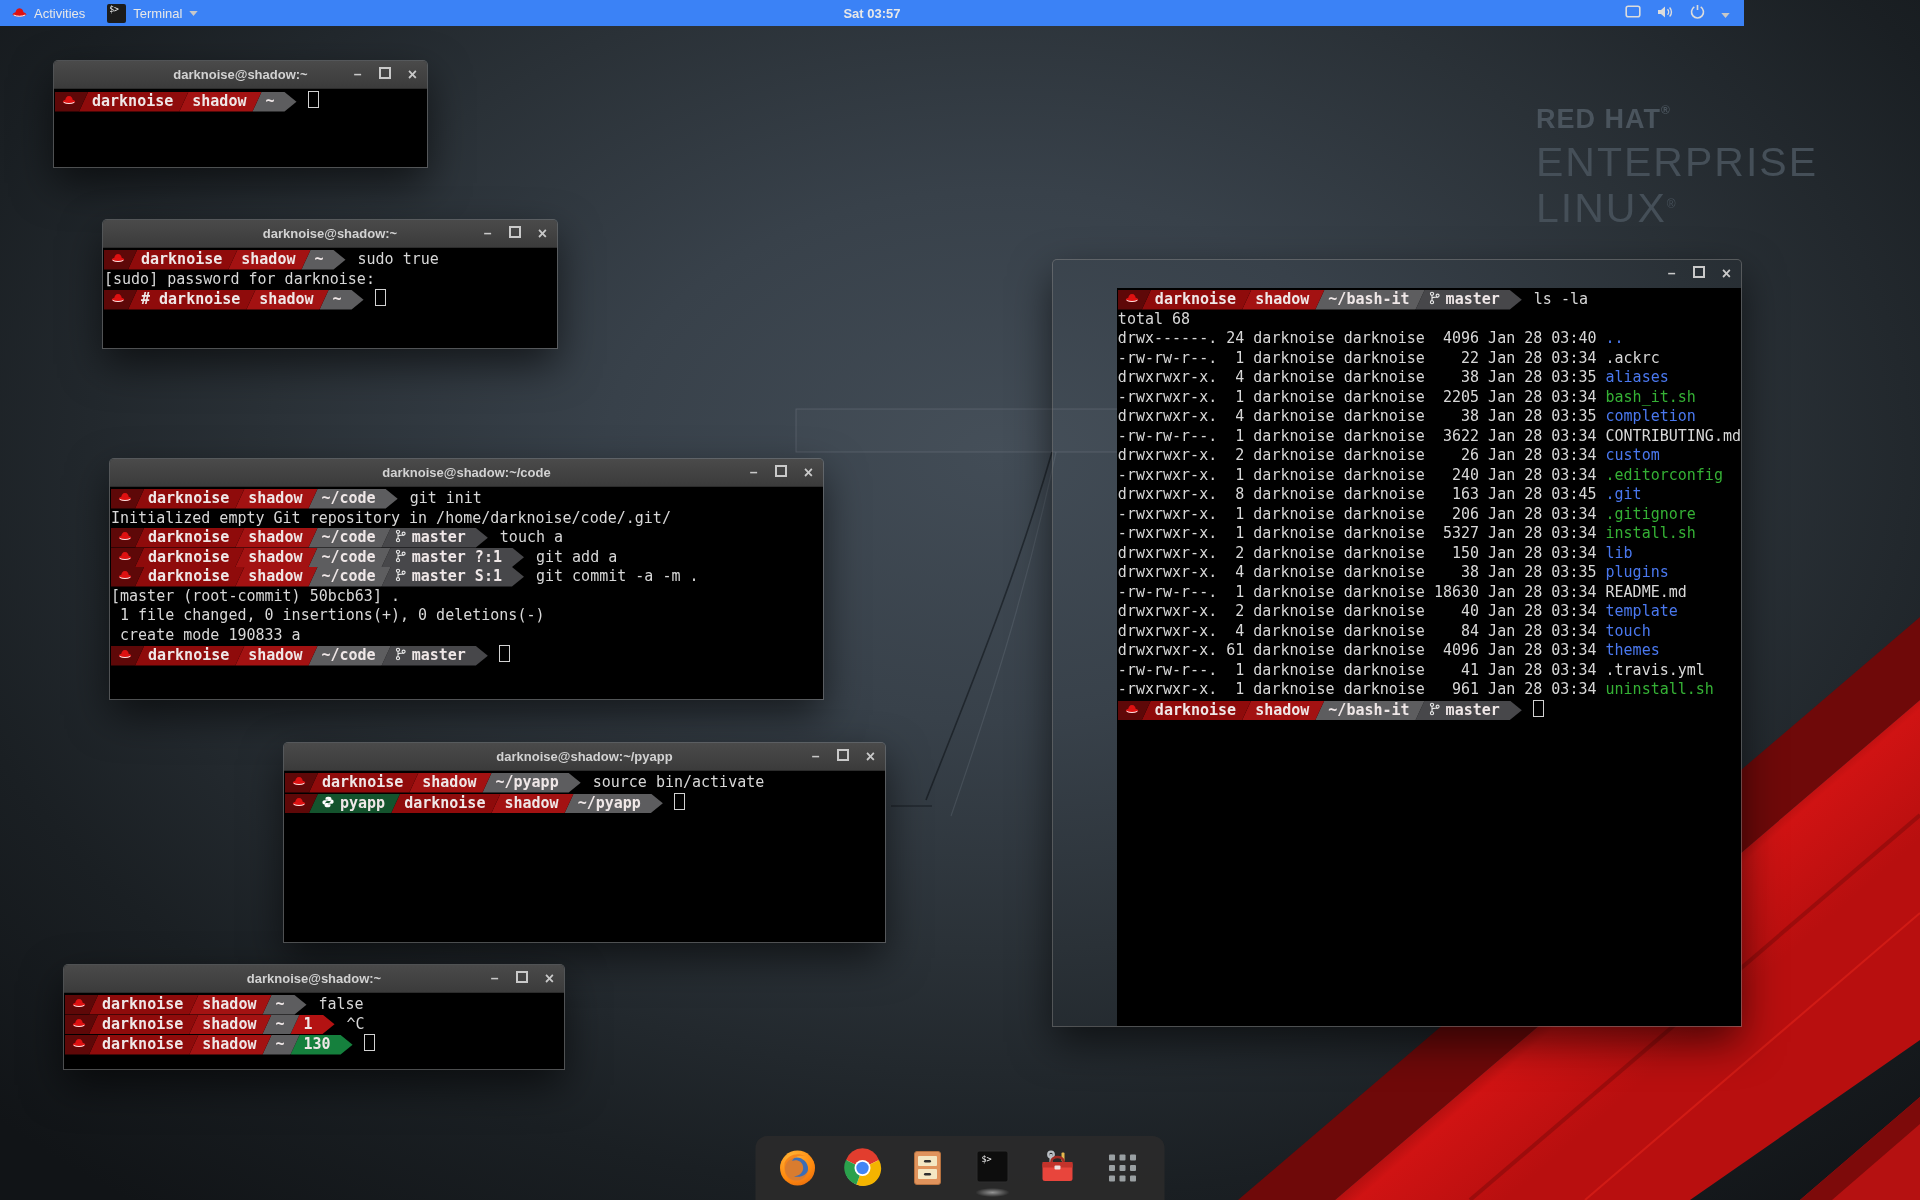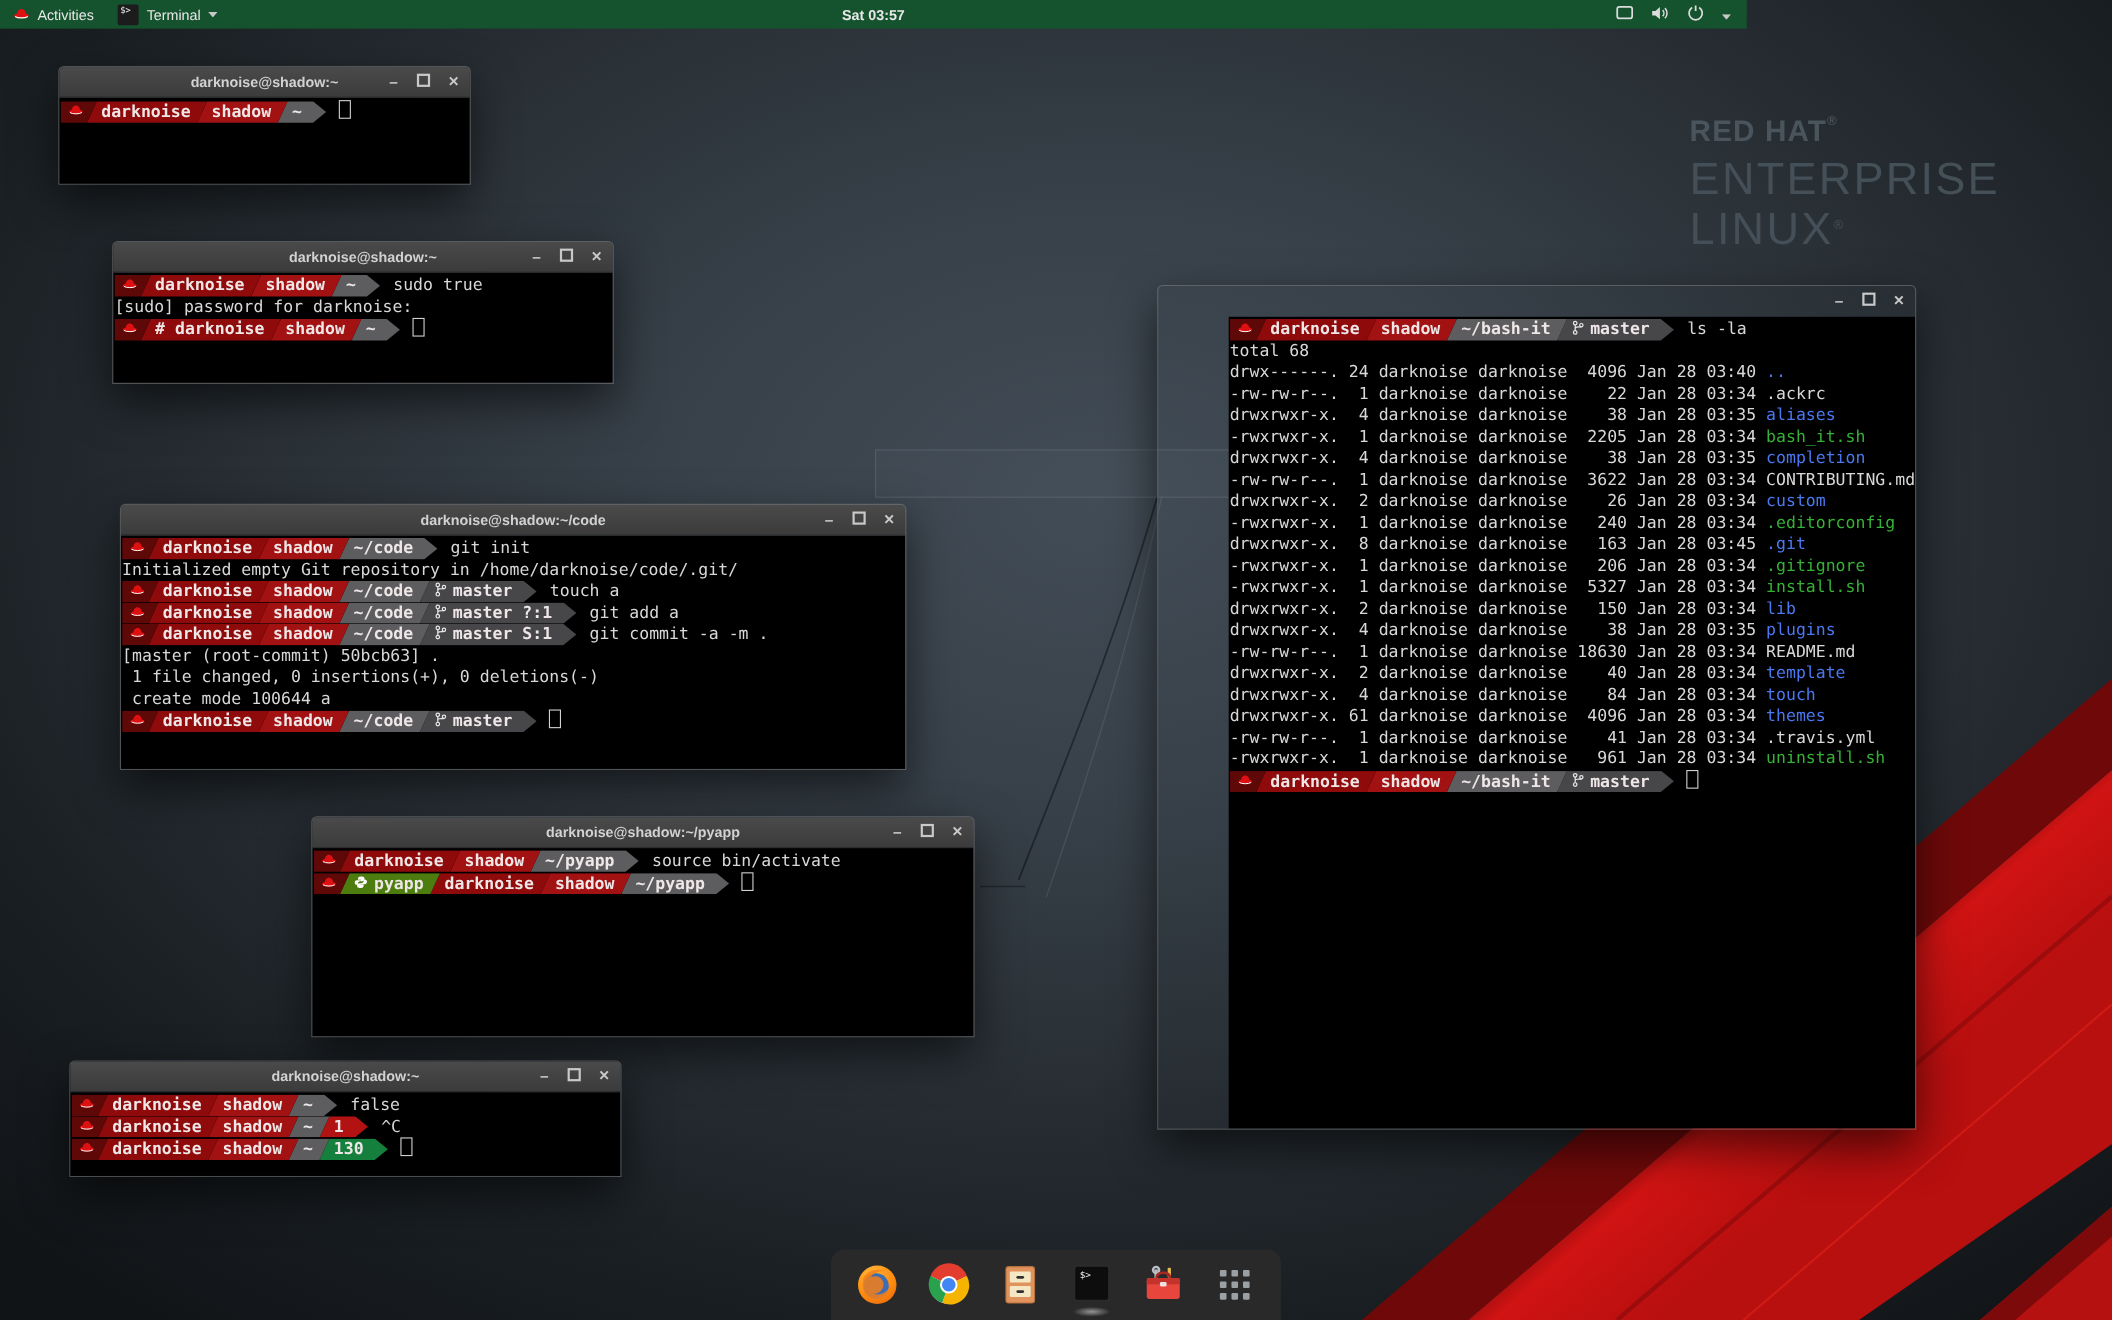--- a/index.html
+++ b/index.html
@@ -9,21 +9,21 @@
   .wallpaper{position:absolute;inset:0;z-index:0;
     background:radial-gradient(1400px 950px at 52% 38%, #424c56 0%, #38414a 28%, #2a3137 52%, #1a1f23 78%, #111417 100%);}
   .wallart{position:absolute;left:0;top:0;z-index:1;}
   
   .branding{position:absolute;left:1536px;top:104px;z-index:2;color:#4a545d;line-height:1;}
   .brand1{font-size:27px;font-weight:bold;letter-spacing:1px;}
   .brand2{font-size:41px;font-weight:300;letter-spacing:2px;margin-top:9px;color:#454f58;}
   .brand3{font-size:41px;font-weight:300;letter-spacing:2px;margin-top:5px;color:#454f58;}
   .reg{font-size:12px;vertical-align:14px;}
   
-  .topbar{position:absolute;left:0;top:0;width:1588px;height:26px;background:#14532d;z-index:40;
+  .topbar{position:absolute;left:0;top:0;width:1744px;height:26px;background:#3b82f6;z-index:40;
     display:flex;align-items:center;color:#e8e8e8;font-size:13px;}
   .tb-left{display:flex;align-items:center;height:100%;}
   .tb-activities{display:flex;align-items:center;gap:7px;padding:0 12px;height:100%;}
   .tb-appmenu{display:flex;align-items:center;gap:7px;padding:0 10px;height:100%;}
   .apptile{width:19px;height:19px;background:#1c1c1c;border-radius:2px;color:#f0f0f0;
     font-family:"DejaVu Sans Mono",monospace;font-size:8px;line-height:10px;padding:1px 0 0 2px;box-sizing:border-box;}
   .tb-clock{position:absolute;left:0;right:0;text-align:center;font-weight:bold;pointer-events:none;}
   .tb-right{margin-left:auto;display:flex;align-items:center;gap:16px;padding-right:14px;height:100%;}
   
   .window{position:absolute;z-index:10;display:flex;flex-direction:column;border-radius:4px 4px 0 0;overflow:hidden;
@@ -227,21 +227,21 @@
                 <ellipse cx="7" cy="6.6" rx="6.2" ry="2.2" fill="#d11"></ellipse>
                 <path d="M1.6 7.3c2.4 1.6 8.4 1.6 10.8 0" stroke="#fff" stroke-width=".9" fill="none"></path>
               </svg></span><span class="seg" style="background: rgb(143, 11, 11); z-index: 39;">darknoise</span><span class="seg" style="background: rgb(163, 18, 18); z-index: 38;">shadow</span><span class="seg" style="background: rgb(93, 93, 95); z-index: 37;">~/code</span><span class="seg end" style="background: rgb(71, 71, 74); z-index: 36;"><svg class="sicon" width="11" height="14" viewBox="0 0 11 14">
                 <circle cx="3" cy="2.8" r="1.6" fill="none" stroke="#e8e8e8" stroke-width="1.1"></circle>
                 <circle cx="3" cy="11.2" r="1.6" fill="none" stroke="#e8e8e8" stroke-width="1.1"></circle>
                 <circle cx="8.6" cy="4.6" r="1.5" fill="none" stroke="#e8e8e8" stroke-width="1.1"></circle>
                 <path d="M3 4.4v5.2M3 7.6c0-2.1 5.6-1 5.6-1.5" fill="none" stroke="#e8e8e8" stroke-width="1.1"></path>
               </svg>master S:1</span><span class="cmd">git commit -a -m .</span></div>
           <div class="trow">[master (root-commit) 50bcb63] .</div>
           <div class="trow"> 1 file changed, 0 insertions(+), 0 deletions(-)</div>
-          <div class="trow"> create mode 100644 a</div>
+          <div class="trow"> create mode 190833 a</div>
           <div class="trow"><span class="seg first" style="background: rgb(94, 8, 8); z-index: 40;"><svg width="14" height="10" viewBox="0 0 14 10">
                 <path d="M3.2 6.2C3.2 3 4.6 1 7 1s3.8 2 3.8 5.2" fill="#d11"></path>
                 <ellipse cx="7" cy="6.6" rx="6.2" ry="2.2" fill="#d11"></ellipse>
                 <path d="M1.6 7.3c2.4 1.6 8.4 1.6 10.8 0" stroke="#fff" stroke-width=".9" fill="none"></path>
               </svg></span><span class="seg" style="background: rgb(143, 11, 11); z-index: 39;">darknoise</span><span class="seg" style="background: rgb(163, 18, 18); z-index: 38;">shadow</span><span class="seg" style="background: rgb(93, 93, 95); z-index: 37;">~/code</span><span class="seg end" style="background: rgb(71, 71, 74); z-index: 36;"><svg class="sicon" width="11" height="14" viewBox="0 0 11 14">
                 <circle cx="3" cy="2.8" r="1.6" fill="none" stroke="#e8e8e8" stroke-width="1.1"></circle>
                 <circle cx="3" cy="11.2" r="1.6" fill="none" stroke="#e8e8e8" stroke-width="1.1"></circle>
                 <circle cx="8.6" cy="4.6" r="1.5" fill="none" stroke="#e8e8e8" stroke-width="1.1"></circle>
                 <path d="M3 4.4v5.2M3 7.6c0-2.1 5.6-1 5.6-1.5" fill="none" stroke="#e8e8e8" stroke-width="1.1"></path>
               </svg>master</span><span class="cursor"></span></div>
@@ -259,21 +259,21 @@
         <div class="term">
           <div class="trow"><span class="seg first" style="background: rgb(94, 8, 8); z-index: 40;"><svg width="14" height="10" viewBox="0 0 14 10">
                 <path d="M3.2 6.2C3.2 3 4.6 1 7 1s3.8 2 3.8 5.2" fill="#d11"></path>
                 <ellipse cx="7" cy="6.6" rx="6.2" ry="2.2" fill="#d11"></ellipse>
                 <path d="M1.6 7.3c2.4 1.6 8.4 1.6 10.8 0" stroke="#fff" stroke-width=".9" fill="none"></path>
               </svg></span><span class="seg" style="background: rgb(143, 11, 11); z-index: 39;">darknoise</span><span class="seg" style="background: rgb(163, 18, 18); z-index: 38;">shadow</span><span class="seg end" style="background: rgb(93, 93, 95); z-index: 37;">~/pyapp</span><span class="cmd">source bin/activate</span></div>
           <div class="trow"><span class="seg first" style="background: rgb(94, 8, 8); z-index: 40;"><svg width="14" height="10" viewBox="0 0 14 10">
                 <path d="M3.2 6.2C3.2 3 4.6 1 7 1s3.8 2 3.8 5.2" fill="#d11"></path>
                 <ellipse cx="7" cy="6.6" rx="6.2" ry="2.2" fill="#d11"></ellipse>
                 <path d="M1.6 7.3c2.4 1.6 8.4 1.6 10.8 0" stroke="#fff" stroke-width=".9" fill="none"></path>
-              </svg></span><span class="seg" style="background: #4d7c0f; z-index: 39;"><svg class="sicon" width="12" height="12" viewBox="0 0 12 12">
+              </svg></span><span class="seg" style="background: #14532d; z-index: 39;"><svg class="sicon" width="12" height="12" viewBox="0 0 12 12">
                 <g fill="#fff">
                   <path d="M5.9.8C4.3.8 3.5 1.5 3.5 2.6v1.2h2.7v.4H2.5C1.3 4.2.4 5 .4 6.3c0 1.3.8 2.1 2 2.1h1V7.1c0-1.2 1-2 2.2-2h2c1 0 1.8-.8 1.8-1.9v-.6C9.4 1.5 8.4.8 6.9.8h-1z"></path>
                   <path d="M6.1 11.2c1.6 0 2.4-.7 2.4-1.8V8.2H5.8v-.4h3.7c1.2 0 2.1-.8 2.1-2.1 0-1.3-.8-2.1-2-2.1h-1v1.3c0 1.2-1 2-2.2 2h-2c-1 0-1.8.8-1.8 1.9v.6c0 1.1 1 1.8 2.5 1.8h1z"></path>
                 </g>
               </svg>pyapp</span><span class="seg" style="background: rgb(143, 11, 11); z-index: 38;">darknoise</span><span class="seg" style="background: rgb(163, 18, 18); z-index: 37;">shadow</span><span class="seg end" style="background: rgb(93, 93, 95); z-index: 36;">~/pyapp</span><span class="cursor"></span></div>
         </div>
       </div>
       <div class="window" style="left: 64px; top: 965px; width: 500px; height: 104px;">
         <div class="titlebar">
           <span class="wtitle">darknoise@shadow:~</span>

